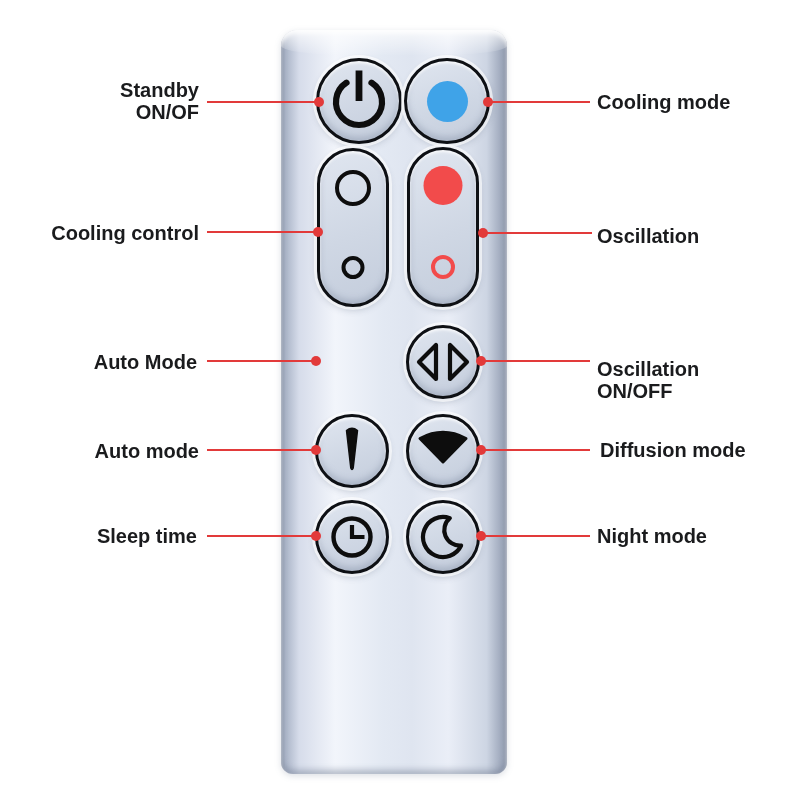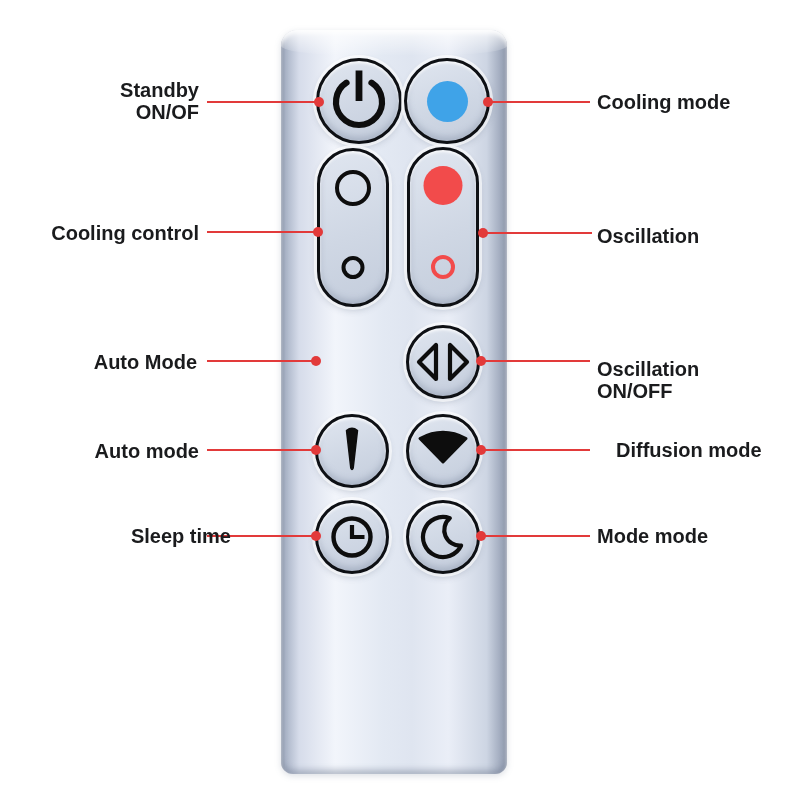--- a/index.html
+++ b/index.html
@@ -120,21 +120,21 @@
     <div class="c-label lft" style="right:603px;top:362px">Auto Mode</div>
   </div>
   <div>
     <div class="c-line" style="left:207px;top:449px;width:109px"></div>
     <div class="c-dot" style="left:311px;top:445px"></div>
     <div class="c-label lft" style="right:601px;top:451px">Auto mode</div>
   </div>
   <div>
     <div class="c-line" style="left:207px;top:535px;width:109px"></div>
     <div class="c-dot" style="left:311px;top:531px"></div>
-    <div class="c-label lft" style="right:569px;top:536px">Sleep time</div>
+    <div class="c-label lft" style="right:603px;top:536px">Sleep time</div>
   </div>
 
   <div>
     <div class="c-dot" style="left:483px;top:97px"></div>
     <div class="c-line" style="left:489px;top:101px;width:101px"></div>
     <div class="c-label rgt" style="left:597px;top:102px">Cooling mode</div>
   </div>
   <div>
     <div class="c-dot" style="left:478px;top:228px"></div>
     <div class="c-line" style="left:484px;top:232px;width:108px"></div>
@@ -142,21 +142,21 @@
   </div>
   <div>
     <div class="c-dot" style="left:476px;top:356px"></div>
     <div class="c-line" style="left:482px;top:360px;width:108px"></div>
     <div class="c-label rgt" style="left:597px;top:380px">Oscillation
 ON/OFF</div>
   </div>
   <div>
     <div class="c-dot" style="left:476px;top:445px"></div>
     <div class="c-line" style="left:482px;top:449px;width:108px"></div>
-    <div class="c-label rgt" style="left:616px;top:450px">Diffusion mode</div>
+    <div class="c-label rgt" style="left:600px;top:450px">Diffusion mode</div>
   </div>
   <div>
     <div class="c-dot" style="left:476px;top:531px"></div>
     <div class="c-line" style="left:482px;top:535px;width:108px"></div>
-    <div class="c-label rgt" style="left:597px;top:536px">Mode mode</div>
+    <div class="c-label rgt" style="left:597px;top:536px">Night mode</div>
   </div>
 
 </div>
 
 </body></html>

